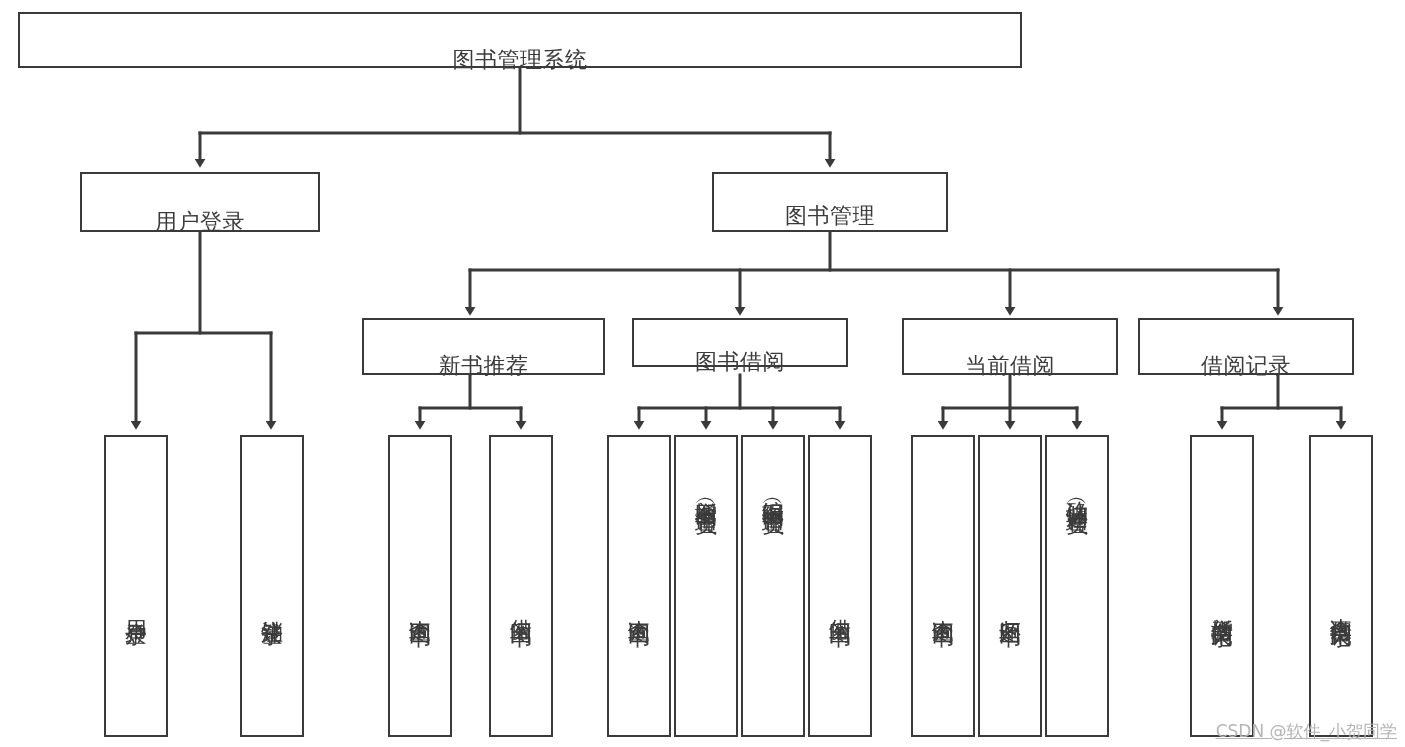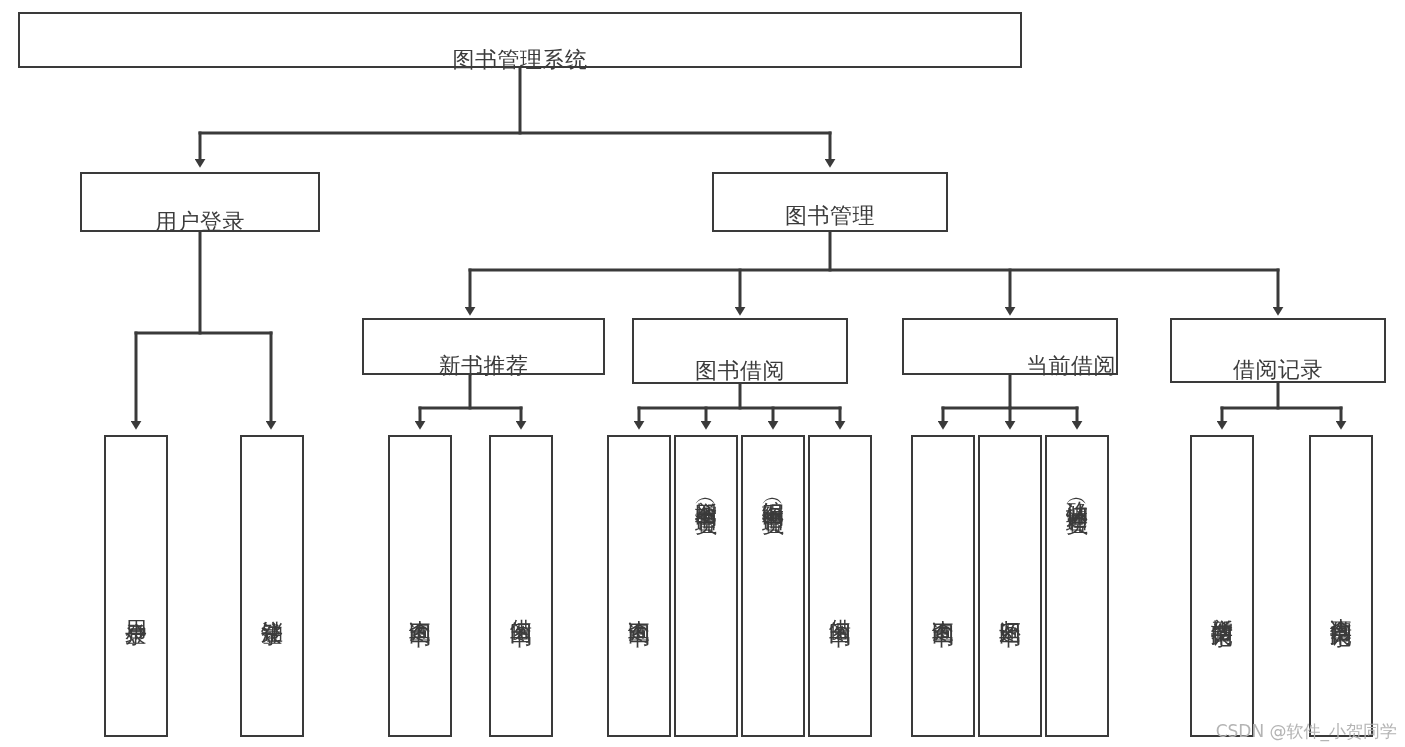--- a/index.html
+++ b/index.html
@@ -68,20 +68,21 @@
     padding-top: 0;
   }
   #watermark {
     position: absolute;
     right: 8px;
     bottom: 4px;
     font-size: 17px;
     color: #b4b4b4;
     white-space: nowrap;
     z-index: 5;
+    text-decoration: underline;
   }
 </style>
 </head>
 <body>
 
 <div id="diagram-root">
 
   <svg id="wire-layer" viewBox="0 0 1405 747" width="1405" height="747" xmlns="http://www.w3.org/2000/svg">
     <defs>
       <marker id="arrow" markerWidth="9" markerHeight="11" refX="1.2" refY="5.5" orient="auto" markerUnits="userSpaceOnUse">
@@ -139,27 +140,27 @@
   <div class="node level1" style="left:80px; top:172px; width:240px; height:60px;">
     <span class="node-label">用户登录</span>
   </div>
   <div class="node level1" style="left:712px; top:172px; width:236px; height:60px;align-items:flex-end;">
     <span class="node-label">图书管理</span>
   </div>
 
   <div class="node level2" style="left:362px; top:318px; width:243px; height:57px;">
     <span class="node-label">新书推荐</span>
   </div>
-  <div class="node level2" style="left:632px; top:318px; width:216px; height:66px;">
+  <div class="node level2" style="left:632px; top:318px; width:216px; height:49px;">
     <span class="node-label">图书借阅</span>
   </div>
-  <div class="node level2" style="left:902px; top:318px; width:216px; height:57px;justify-content:flex-end;">
+  <div class="node level2" style="left:902px; top:318px; width:216px; height:57px;">
     <span class="node-label">当前借阅</span>
   </div>
-  <div class="node level2" style="left:1170px; top:318px; width:216px; height:65px;font-family:Liberation Serif, serif;">
+  <div class="node level2" style="left:1138px; top:318px; width:216px; height:57px;font-family:Liberation Serif, serif;">
     <span class="node-label">借阅记录</span>
   </div>
 
   <div class="node vertical center-v" style="left:104px; top:435px; width:64px; height:302px;">
     <span class="node-label">用户登录</span>
   </div>
   <div class="node vertical center-v" style="left:240px; top:435px; width:64px; height:302px;">
     <span class="node-label">注销登录</span>
   </div>
 

